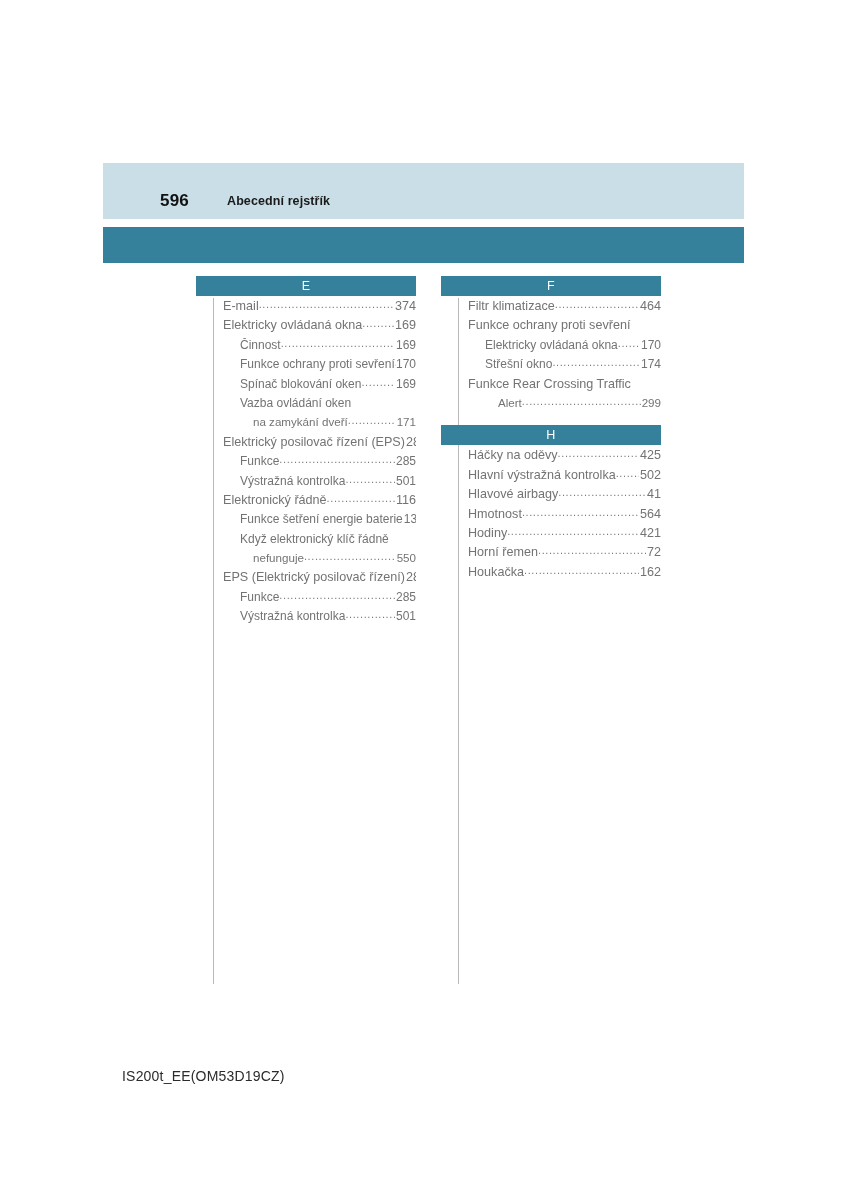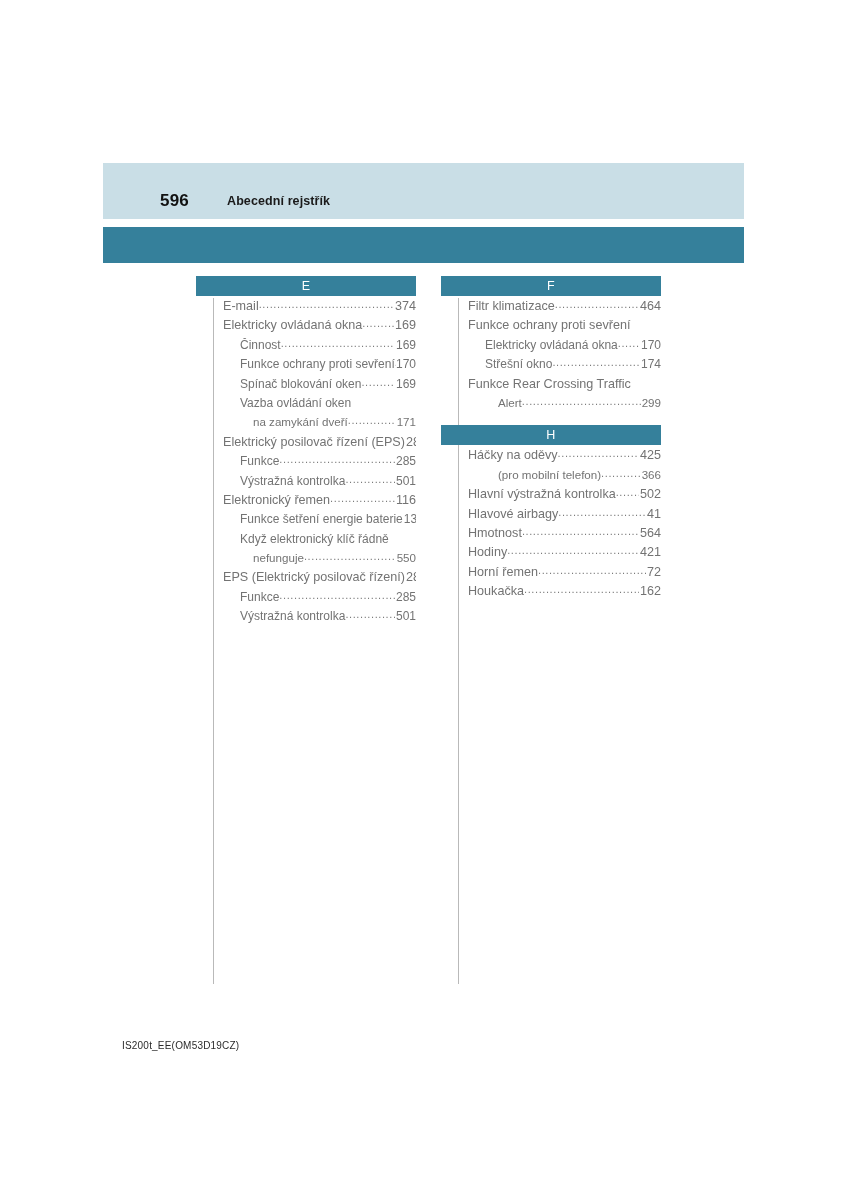--- a/index.html
+++ b/index.html
@@ -129,22 +129,22 @@
   .entry .pnum {
     flex: 0 0 auto;
     padding-left: 1px;
   }
   .entry.noleader .label { flex: 1 1 auto; }
 
   
   .footer-code {
     position: absolute;
     left: 122px;
-    top: 1040px;
-    font-size: 10px;
+    top: 1068px;
+    font-size: 14px;
     color: #2b2b2b;
     letter-spacing: 0.2px;
   }
 </style>
 </head>
 <body>
 
 <div class="band-light"></div>
 <div class="band-teal"></div>
 <div class="page-number">596</div>
@@ -197,21 +197,21 @@
           <span class="label">Funkce</span>
           <span class="leader"></span>
           <span class="pnum">285</span>
         </div>
         <div class="entry lvl1">
           <span class="label">Výstražná kontrolka</span>
           <span class="leader"></span>
           <span class="pnum">501</span>
         </div>
         <div class="entry lvl0">
-          <span class="label">Elektronický řemen</span>
+          <span class="label">Elektronický řádně</span>
           <span class="leader"></span>
           <span class="pnum">116</span>
         </div>
         <div class="entry lvl1">
           <span class="label">Funkce šetření energie baterie </span>
           <span class="leader"></span>
           <span class="pnum">135</span>
         </div>
         <div class="entry lvl1 noleader">
           <span class="label">Když elektronický klíč řádně</span>
@@ -269,25 +269,20 @@
           <span class="pnum">299</span>
         </div>
       </div>
       <div class="sec-bar spaced">H</div>
       <div class="entries">
         <div class="entry lvl0">
           <span class="label">Háčky na oděvy </span>
           <span class="leader"></span>
           <span class="pnum">425</span>
         </div>
-        <div class="entry lvl2">
-          <span class="label">(pro mobilní telefon)</span>
-          <span class="leader"></span>
-          <span class="pnum">366</span>
-        </div>
         <div class="entry lvl0">
           <span class="label">Hlavní výstražná kontrolka</span>
           <span class="leader"></span>
           <span class="pnum">502</span>
         </div>
         <div class="entry lvl0">
           <span class="label">Hlavové airbagy </span>
           <span class="leader"></span>
           <span class="pnum">41</span>
         </div>

